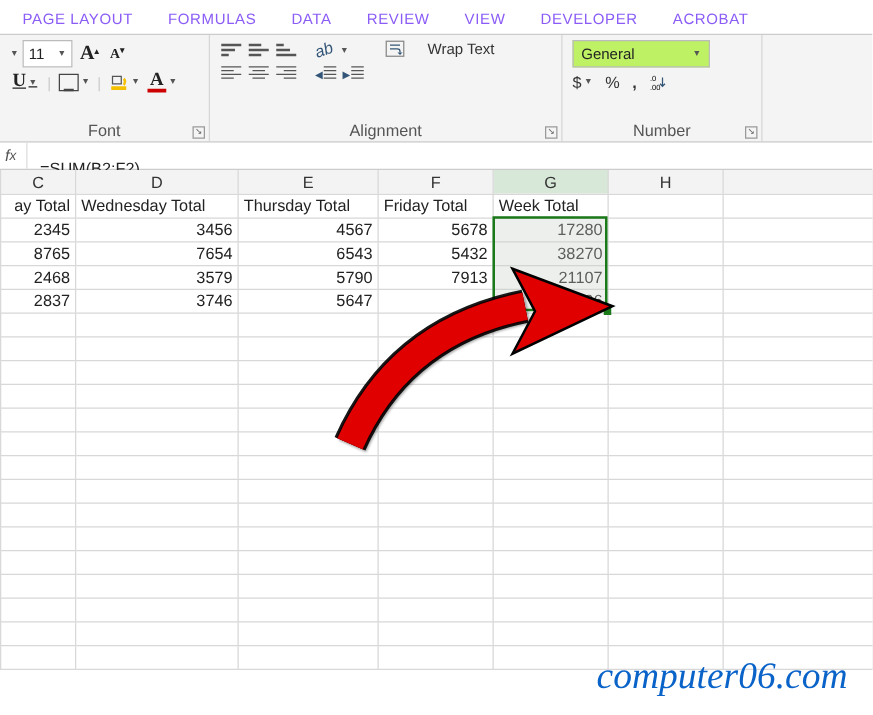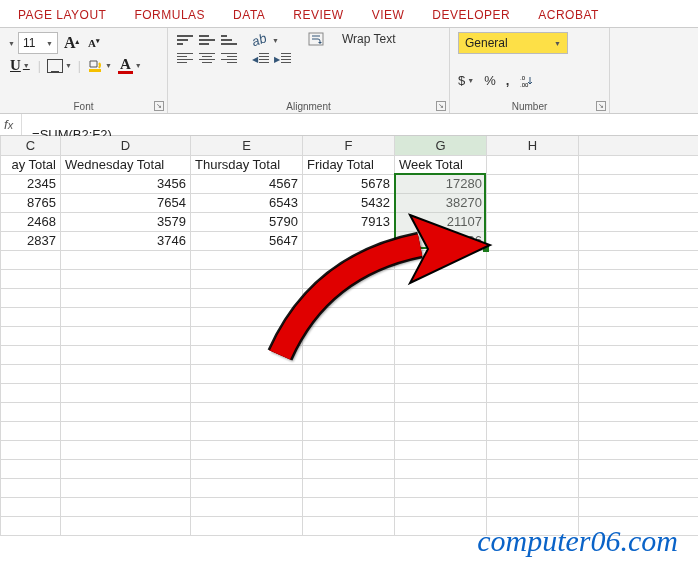--- a/index.html
+++ b/index.html
@@ -1,25 +1,25 @@
 <!DOCTYPE html>
 <html><head>
 <meta charset="utf-8">
 <style>
   * { box-sizing: border-box; margin: 0; padding: 0; }
   body { font-family: "Segoe UI", Tahoma, sans-serif; font-size: 12px; background: #fff; width: 698px; height: 572px; overflow: hidden; position: relative; color: #222; }
   
   
   .ribbon-tabs { height: 28px; background: #fff; border-bottom: 1px solid #ccc; display: flex; align-items: flex-end; padding-left: 4px; }
-  .ribbon-tab { padding: 6px 14px 5px; font-size: 12px; color: #b91c1c; cursor: pointer; letter-spacing: 0.5px; }
+  .ribbon-tab { padding: 6px 14px 5px; font-size: 12px; color: #8b5cf6; cursor: pointer; letter-spacing: 0.5px; }
   
   
   .ribbon { height: 86px; background: #f4f4f4; border-bottom: 1px solid #ccc; display: flex; align-items: stretch; }
   .group { position: relative; padding: 4px 8px 16px; border-right: 1px solid #d6d6d6; display: flex; flex-direction: column; justify-content: flex-start; }
-  .group-label { position: absolute; bottom: 1px; left: 0; right: 0; text-align: center; font-size: 10px; color: #555; }
+  .group-label { position: absolute; bottom: 1px; left: 0; right: 0; text-align: center; font-size: 13px; color: #555; }
   .group-arrow { position: absolute; bottom: 2px; right: 3px; width: 10px; height: 10px; border: 1px solid #999; font-size: 7px; line-height: 8px; text-align: center; color: #666; }
   
   
   .font-row1 { display: flex; align-items: center; gap: 3px; margin-bottom: 3px; }
   .font-size { width: 40px; height: 22px; border: 1px solid #bbb; background: #fff; display: flex; align-items: center; padding: 0 4px; font-size: 12px; justify-content: space-between; }
   .dd { font-size: 7px; color: #555; }
   .bigA, .smlA { font-family: "Times New Roman", serif; font-weight: bold; padding: 2px 3px; }
   .bigA { font-size: 16px; }
   .smlA { font-size: 11px; }
   .sup { font-size: 7px; position: relative; top: -4px; }
@@ -41,21 +41,21 @@
   .indent-ic .bars div { height: 1px; background: #555; }
   .indent-ic .arr { position: absolute; left: 0; top: 4px; font-size: 8px; color: #357; }
   .orient-ic { width: 16px; height: 16px; font-style: italic; font-size: 13px; color: #357; transform: rotate(-20deg); display: inline-block; }
   
   .wrap-merge { display: flex; flex-direction: column; gap: 5px; margin-left: 16px; }
   .wm-item { display: flex; align-items: center; gap: 18px; color: #333; font-size: 12px; }
   .wrap-icon { width: 16px; height: 14px; }
   .merge-icon { width: 16px; height: 14px; }
   
   
-  .num-combo { width: 110px; height: 22px; border: 1px solid #bbb; background: #fde047; display: flex; align-items: center; justify-content: space-between; padding: 0 6px; margin-bottom: 19px; font-size: 12px; }
+  .num-combo { width: 110px; height: 22px; border: 1px solid #bbb; background: #bef264; display: flex; align-items: center; justify-content: space-between; padding: 0 6px; margin-bottom: 4px; font-size: 12px; }
   .num-row { display: flex; gap: 10px; align-items: center; font-size: 13px; color: #333; }
   .cur { display: flex; align-items: center; gap: 2px; }
   .decbox { display: flex; gap: 2px; }
   
   
   .fbar { height: 22px; border-bottom: 1px solid #ccc; display: flex; align-items: center; }
   .fx { font-style: italic; font-size: 13px; padding: 0 8px 0 4px; color: #555; border-right: 1px solid #ddd; height: 100%; display: flex; align-items: center; }
   .formula { padding-left: 10px; font-size: 13px; color: #222; flex: 1; margin-top: 20px; }
   
   

